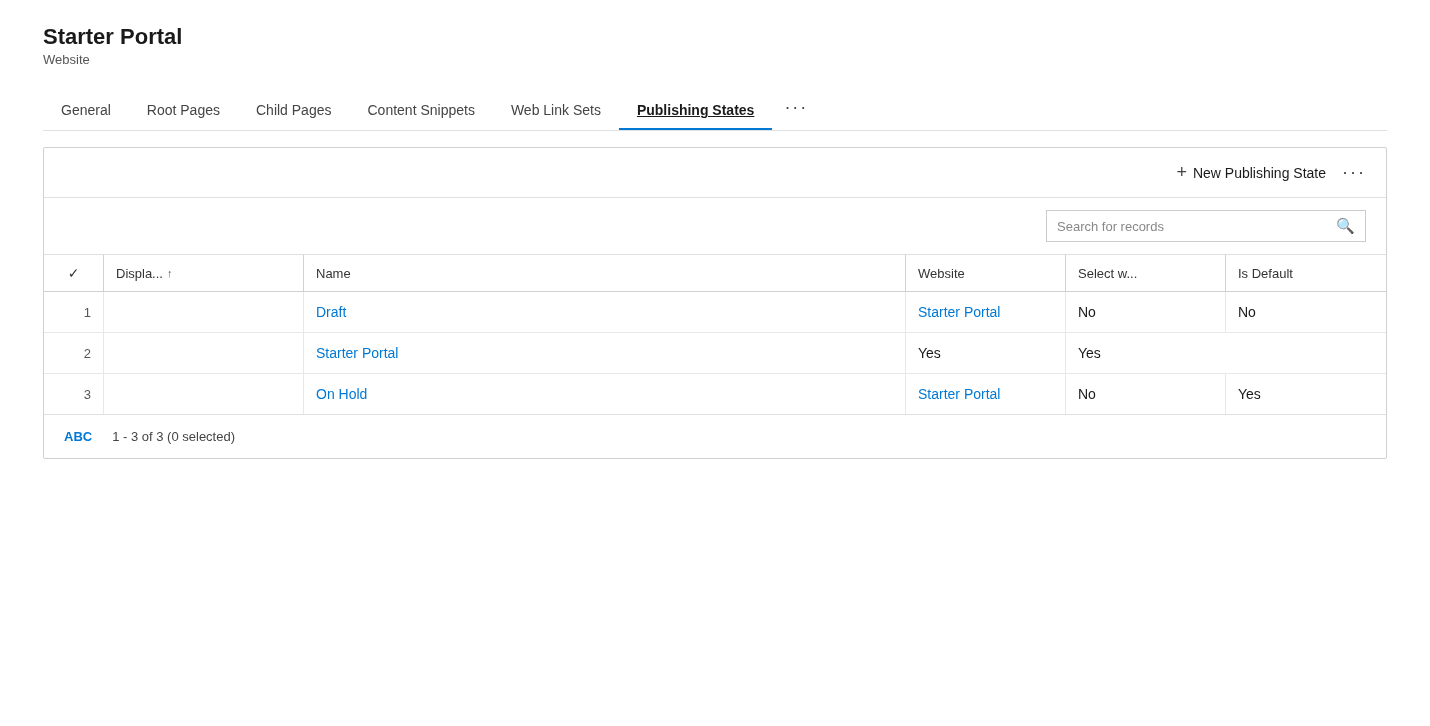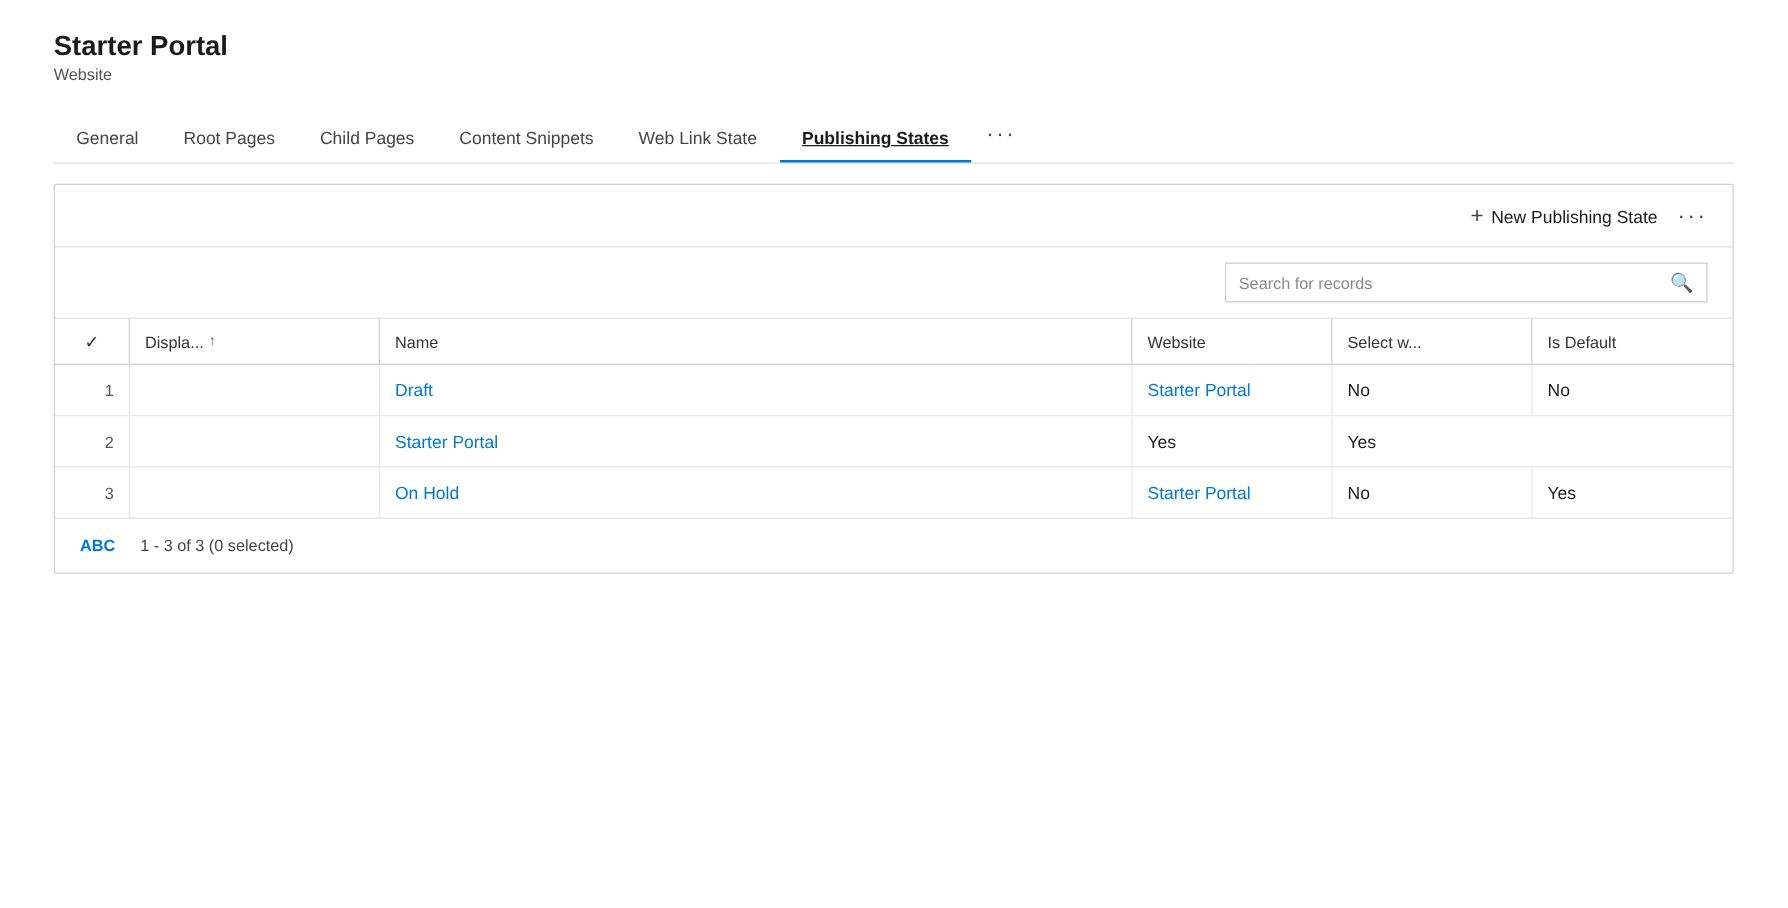--- a/index.html
+++ b/index.html
@@ -97,21 +97,21 @@
       display: flex;
       justify-content: flex-end;
       padding: 12px 20px;
       border-bottom: 1px solid #e0e0e0;
     }
     .search-box {
       display: flex;
       align-items: center;
       border: 1px solid #ccc;
       background: #fff;
-      width: 386px;
+      width: 320px;
     }
     .search-box input {
       border: none;
       outline: none;
       font-size: 13px;
       padding: 6px 10px;
       flex: 1;
       font-family: inherit;
       color: #555;
     }
@@ -201,21 +201,21 @@
 <div class="page-wrapper">
 
   <div class="page-title">Starter Portal</div>
   <div class="page-subtitle">Website</div>
 
   <div class="tabs">
     <div class="tab">General</div>
     <div class="tab">Root Pages</div>
     <div class="tab">Child Pages</div>
     <div class="tab">Content Snippets</div>
-    <div class="tab">Web Link State</div>
+    <div class="tab">Web Link Sets</div>
     <div class="tab active">Publishing States</div>
     <div class="tab-more">···</div>
   </div>
 
   <div class="content-area">
 
     <div class="toolbar">
       <button class="new-state-btn">
         <span class="plus-icon">+</span>
         <span>New Publishing State</span>

